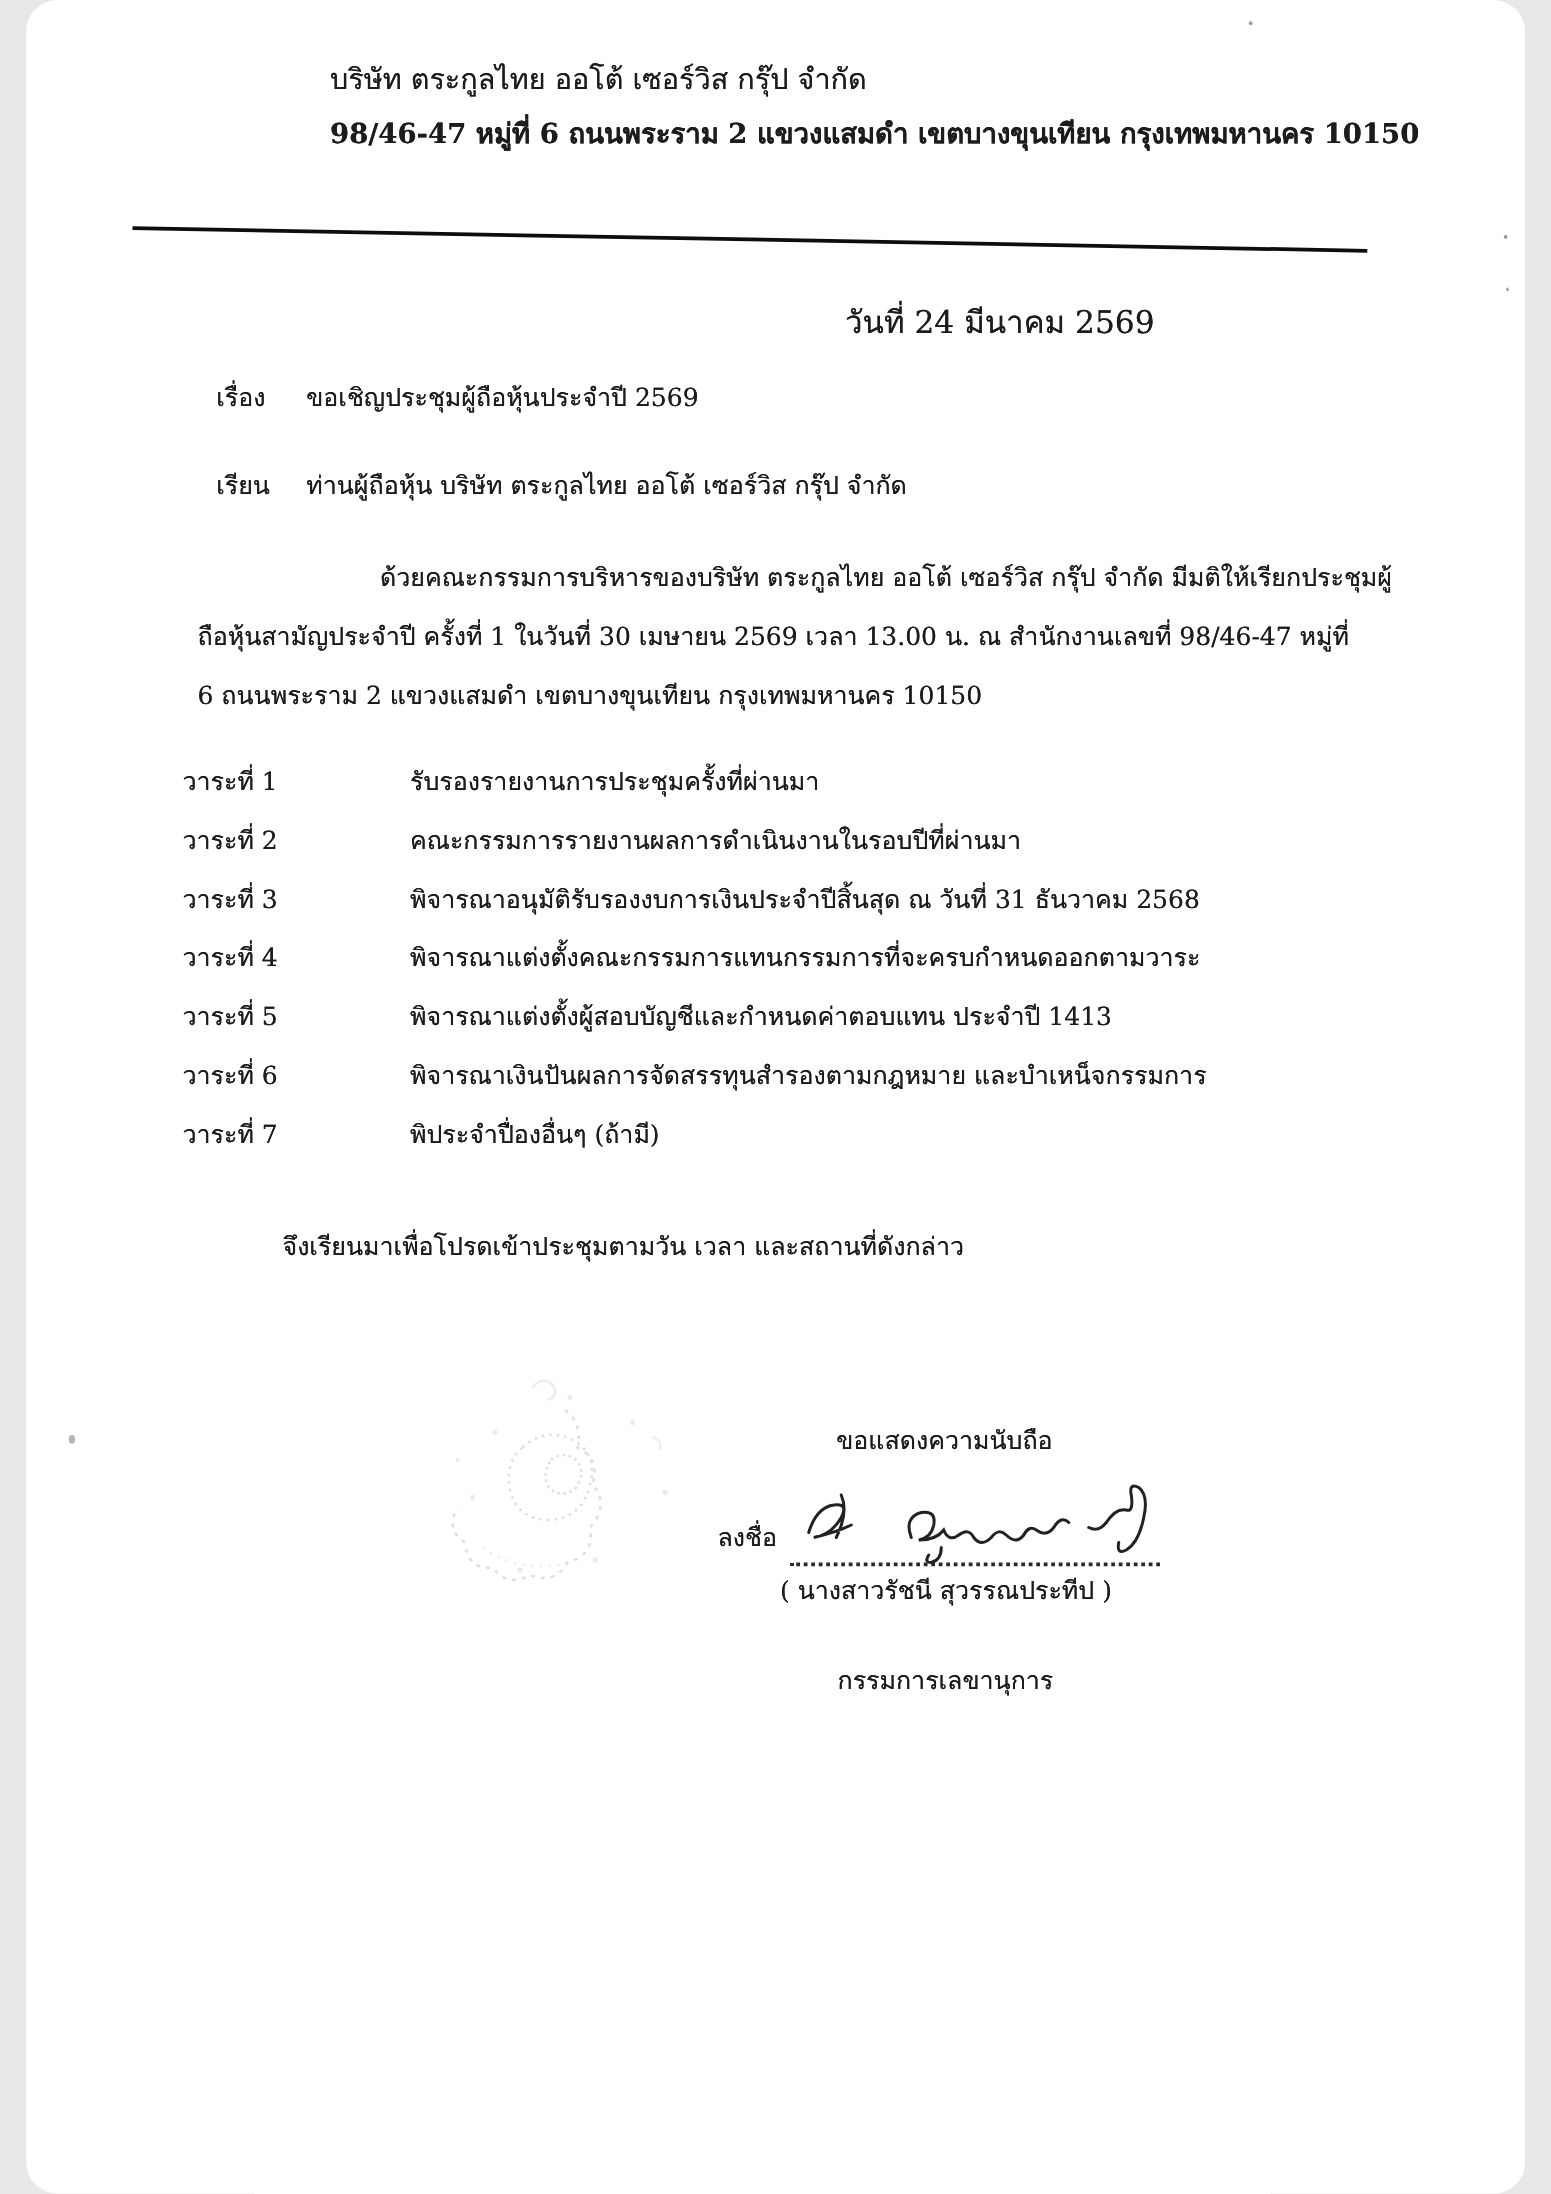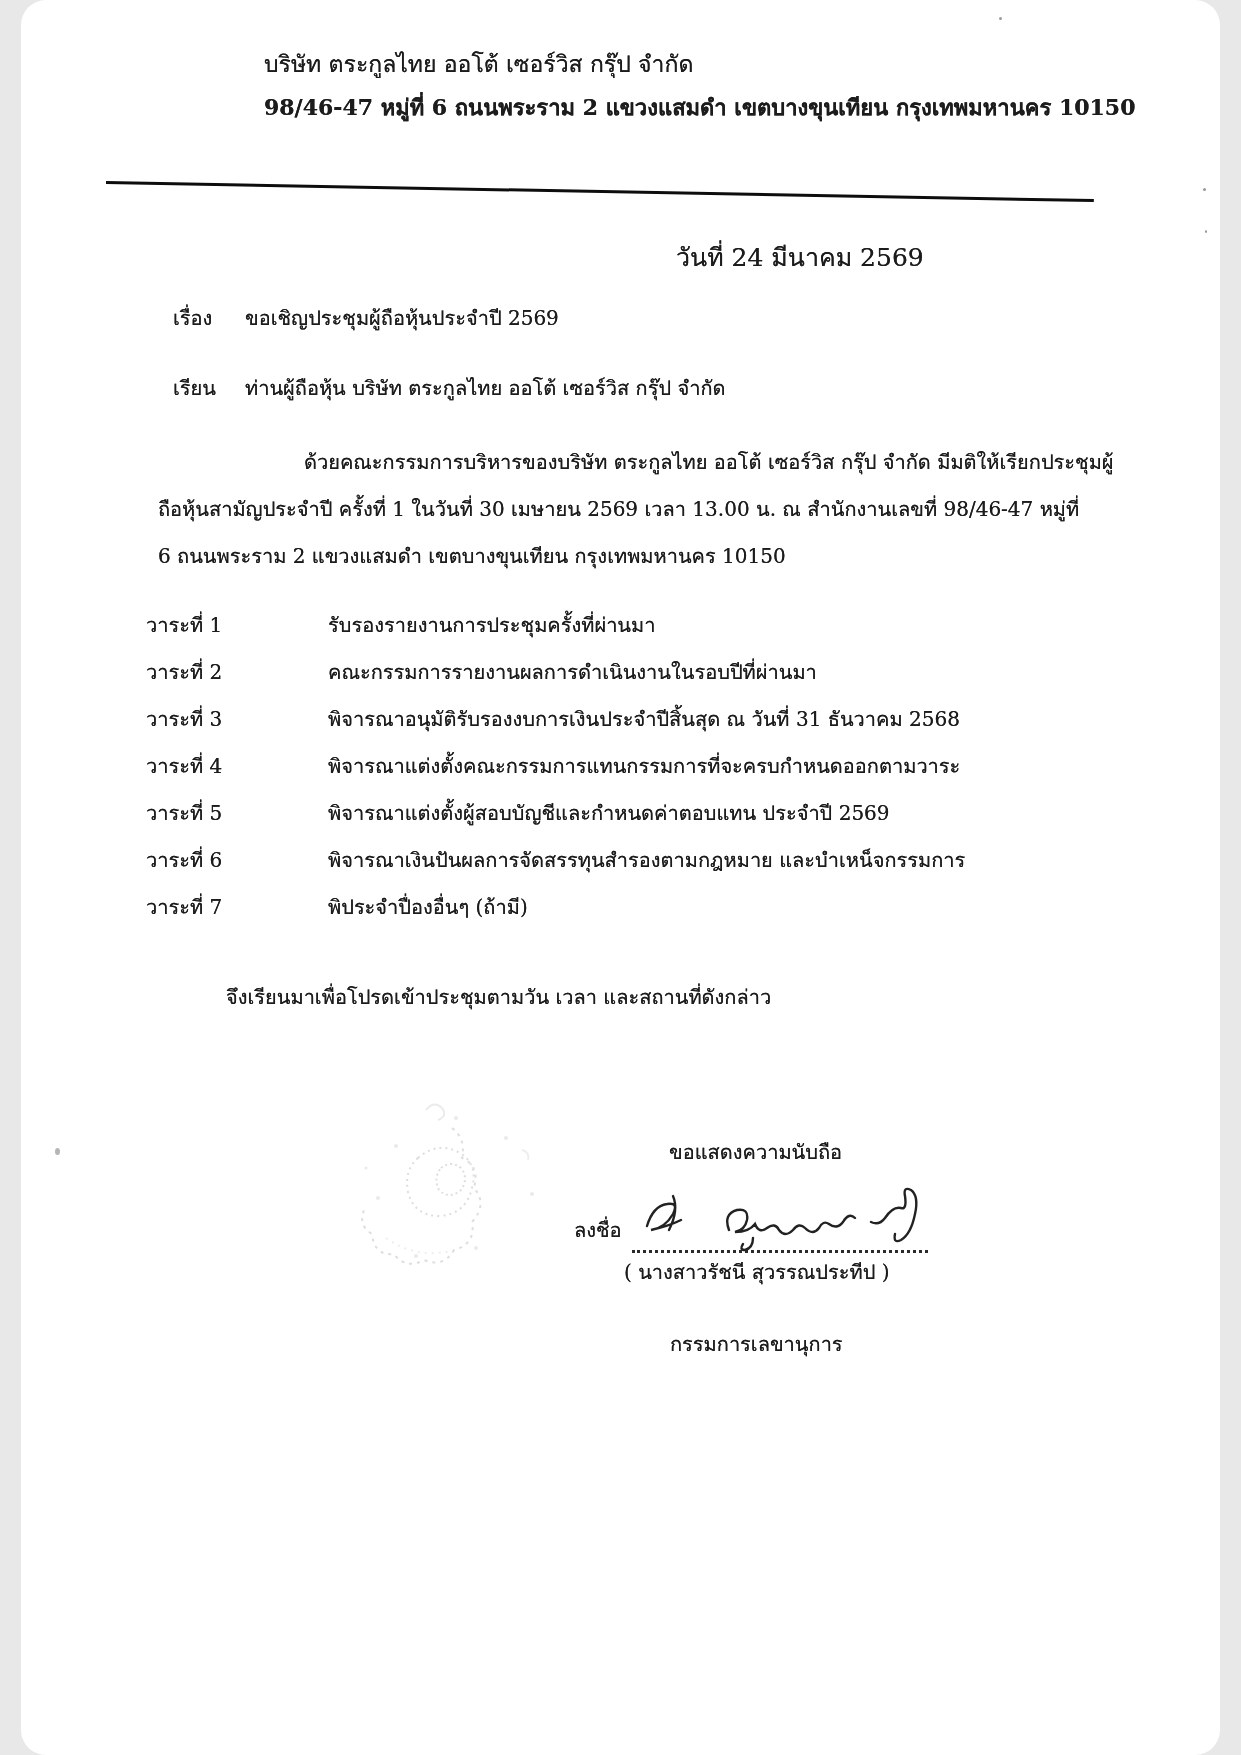--- a/index.html
+++ b/index.html
@@ -122,21 +122,21 @@
   <div class="txt agenda-label" style="top:660px">วาระที่ 2</div>
   <div class="txt agenda-text" style="top:660px">คณะกรรมการรายงานผลการดำเนินงานในรอบปีที่ผ่านมา</div>
 
   <div class="txt agenda-label" style="top:707px">วาระที่ 3</div>
   <div class="txt agenda-text" style="top:707px">พิจารณาอนุมัติรับรองงบการเงินประจำปีสิ้นสุด ณ วันที่ 31 ธันวาคม 2568</div>
 
   <div class="txt agenda-label" style="top:754px">วาระที่ 4</div>
   <div class="txt agenda-text" style="top:754px">พิจารณาแต่งตั้งคณะกรรมการแทนกรรมการที่จะครบกำหนดออกตามวาระ</div>
 
   <div class="txt agenda-label" style="top:801px">วาระที่ 5</div>
-  <div class="txt agenda-text" style="top:801px">พิจารณาแต่งตั้งผู้สอบบัญชีและกำหนดค่าตอบแทน ประจำปี 2569</div>
+  <div class="txt agenda-text" style="top:801px">พิจารณาแต่งตั้งผู้สอบบัญชีและกำหนดค่าตอบแทน ประจำปี 1413</div>
 
   <div class="txt agenda-label" style="top:848px">วาระที่ 6</div>
   <div class="txt agenda-text" style="top:848px">พิจารณาเงินปันผลการจัดสรรทุนสำรองตามกฎหมาย และบำเหน็จกรรมการ</div>
 
   <div class="txt agenda-label" style="top:895px">วาระที่ 7</div>
   <div class="txt agenda-text" style="top:895px">พิประจำปื่องอื่นๆ (ถ้ามี)</div>
 
   <div class="txt closing">จึงเรียนมาเพื่อโปรดเข้าประชุมตามวัน เวลา และสถานที่ดังกล่าว</div>
 
   <svg class="stamp-svg" viewBox="0 0 210 180" aria-hidden="true">

